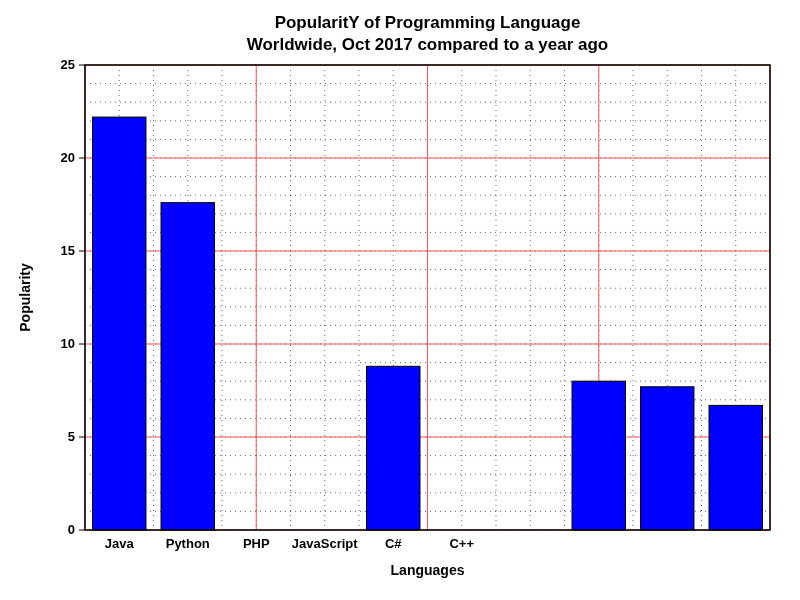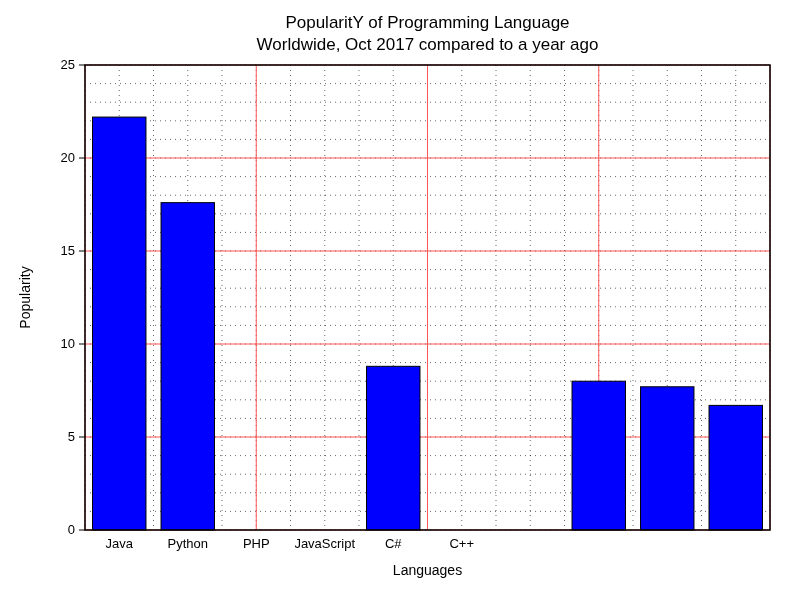--- a/index.html
+++ b/index.html
@@ -5,20 +5,21 @@
   body {
     margin: 0;
     padding: 0;
     font-family: sans-serif;
     background: #fff;
   }
   .chart-wrap {
     width: 800px;
     height: 600px;
     position: relative;
+    font-weight: bold;
   }
   svg { display: block; }
   .title { font-size: 17px; text-anchor: middle; }
   .axis-label { font-size: 14px; text-anchor: middle; }
   .tick-label { font-size: 13px; }
   .grid-major { stroke: #ff5555; stroke-width: 1; }
   .grid-dots { stroke: #000; stroke-width: 0.6; stroke-dasharray: 1 4; }
   .bar { fill: #0000ff; stroke: #000; stroke-width: 1; }
   .plot-frame { fill: none; stroke: #000; stroke-width: 1.5; }
 </style>

